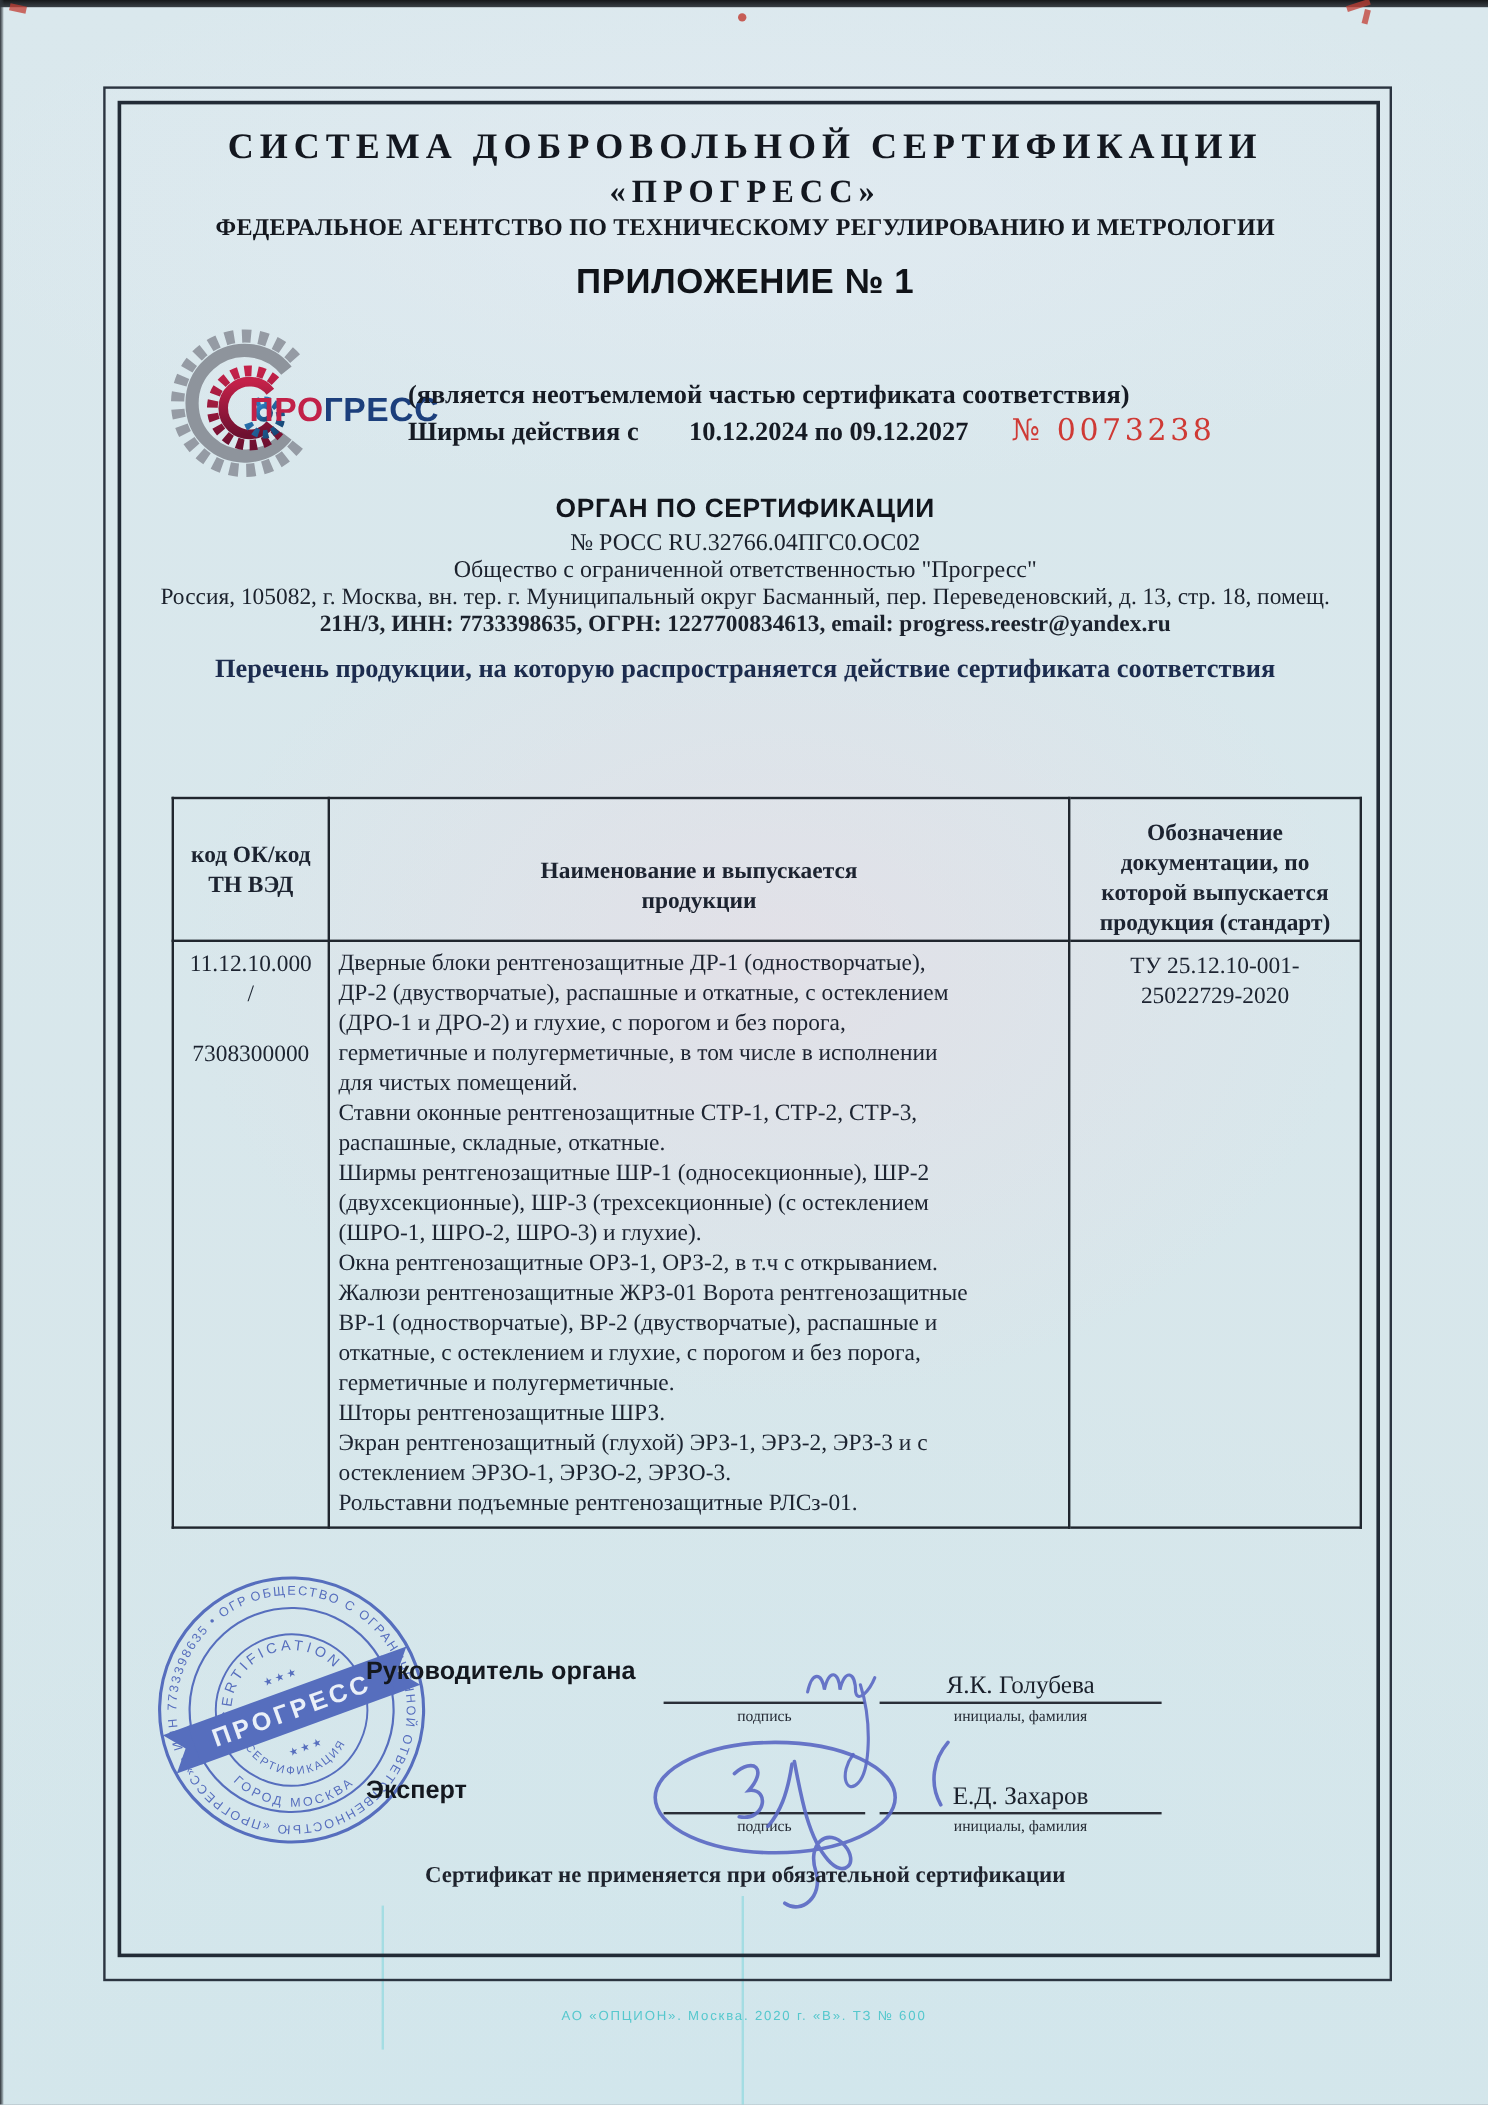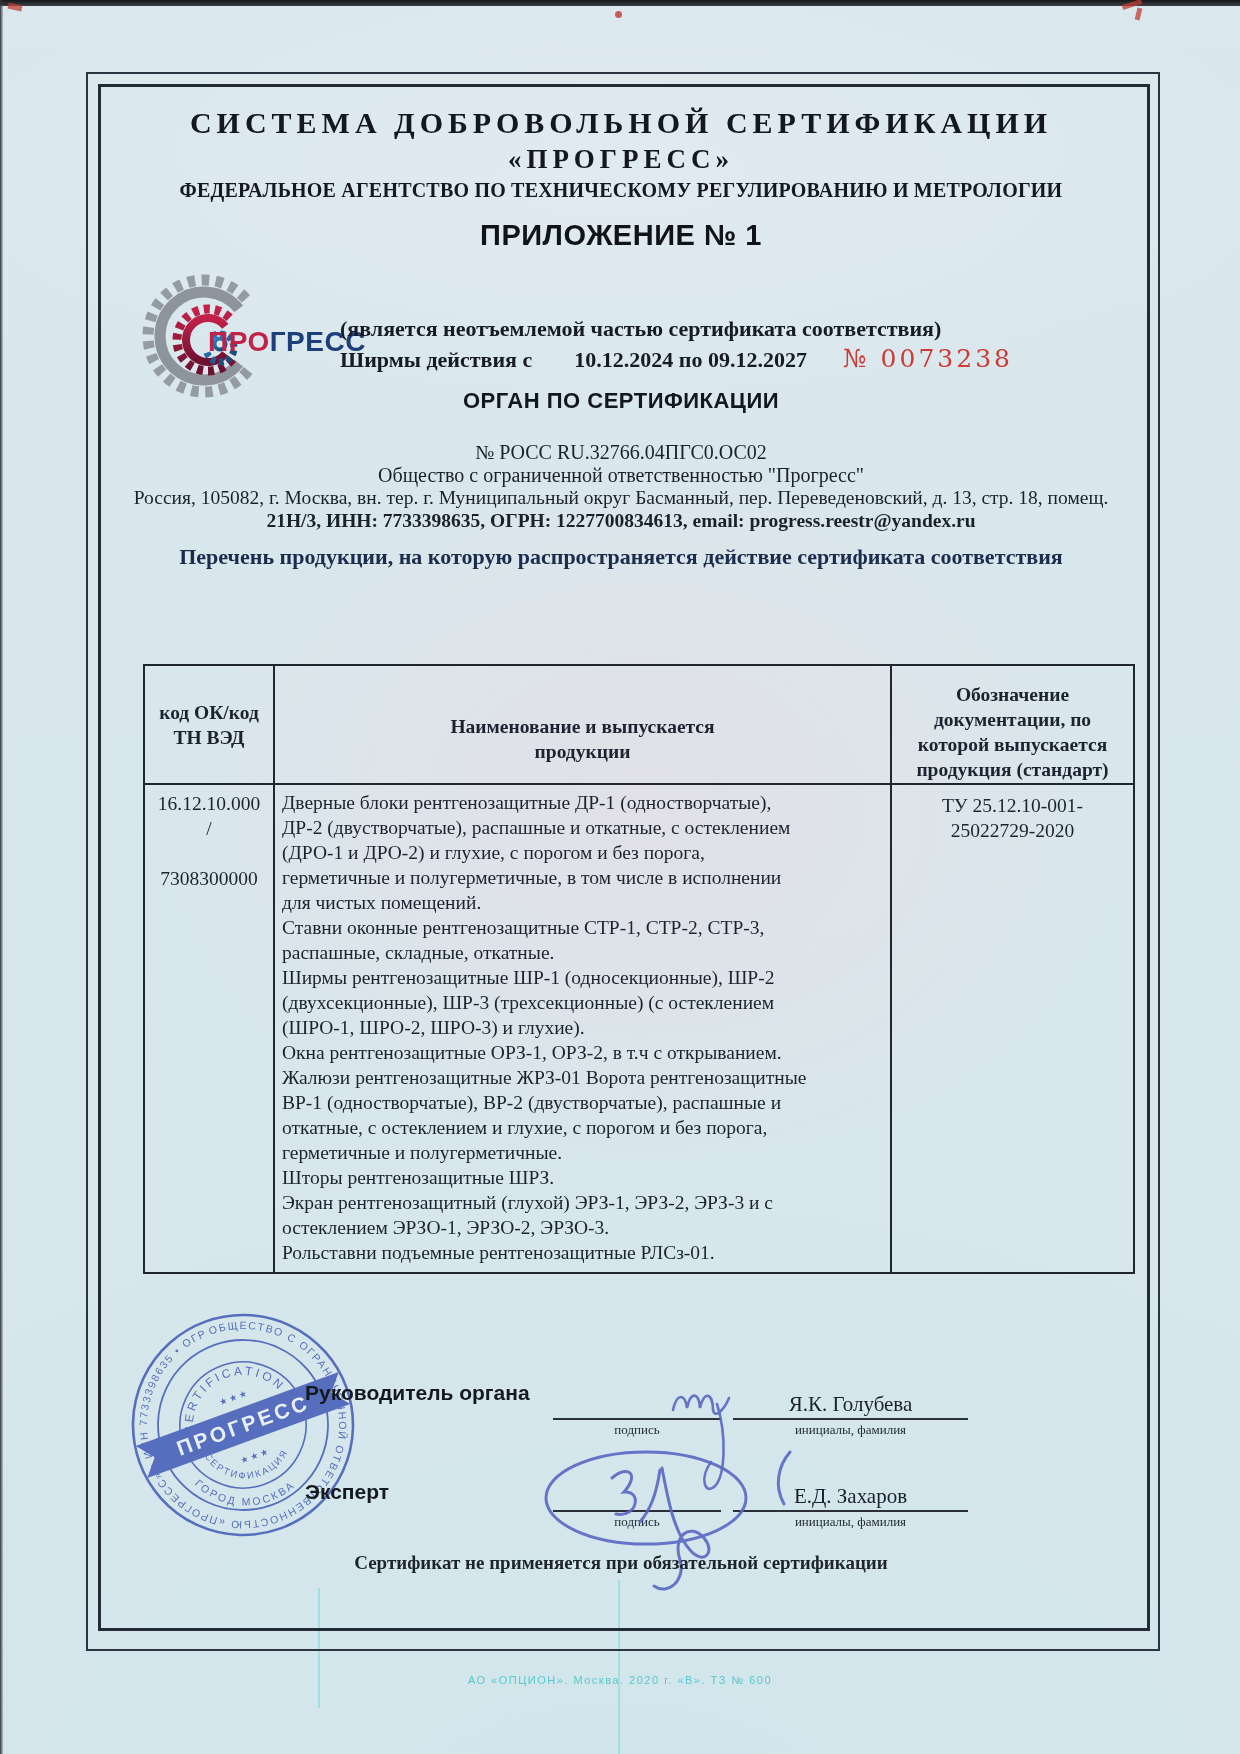--- a/index.html
+++ b/index.html
@@ -31,21 +31,21 @@
   
   .logo-text{left:208px;top:326px;font-family:"Liberation Sans",sans-serif;font-weight:bold;font-size:28px;letter-spacing:.5px;}
   
   .cert-line{left:340px;width:700px;font-size:22px;font-weight:bold;color:#161b24;}
   .cl1{top:285px;}
   .cl2{top:316px;}
   .cl3{top:347px;}
   .cert-dates{margin-left:42px;}
   .cert-number{left:843px;top:344px;font-size:25px;letter-spacing:3px;color:#cf3a35;font-family:"DejaVu Serif",serif;}
   
-  .org-heading{top:388px;font-size:22px;font-weight:bold;font-family:"Liberation Sans",sans-serif;letter-spacing:.5px;color:#12161d;}
+  .org-heading{top:411px;font-size:22px;font-weight:bold;font-family:"Liberation Sans",sans-serif;letter-spacing:.5px;color:#12161d;}
   .org-reg{top:441px;font-size:20px;}
   .org-name{top:464px;font-size:20px;}
   .org-addr1{top:487px;font-size:19.5px;}
   .org-addr2{top:510px;font-size:19.5px;font-weight:bold;}
   .products-heading{top:544px;font-size:22px;font-weight:bold;color:#1c2c4e;}
   
   table.products{
     position:absolute;left:143px;top:664px;width:990px;height:603px;
     border-collapse:collapse;table-layout:fixed;
   }
@@ -139,21 +139,21 @@
       <td class="h h1">код ОК/код
 ТН ВЭД</td>
       <td class="h h2">Наименование и выпускается
 продукции</td>
       <td class="h h3">Обозначение
 документации, по
 которой выпускается
 продукция (стандарт)</td>
     </tr>
     <tr style="height:489px;">
-      <td class="b1">16.12.10.000
+      <td class="b1">11.12.10.000
 /
 
 7308300000</td>
       <td class="b2">Дверные блоки рентгенозащитные ДР-1 (одностворчатые),
 ДР-2 (двустворчатые), распашные и откатные, с остеклением
 (ДРО-1 и ДРО-2) и глухие, с порогом и без порога,
 герметичные и полугерметичные, в том числе в исполнении
 для чистых помещений.
 Ставни оконные рентгенозащитные СТР-1, СТР-2, СТР-3,
 распашные, складные, откатные.

